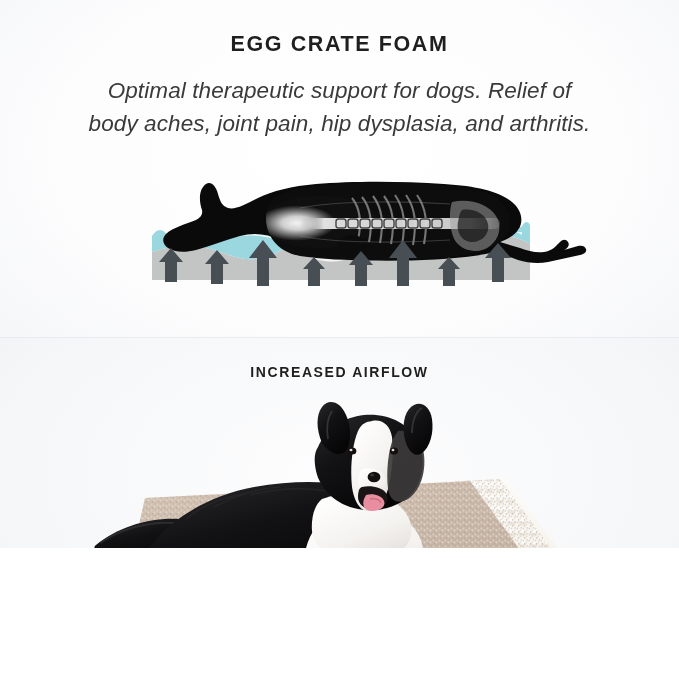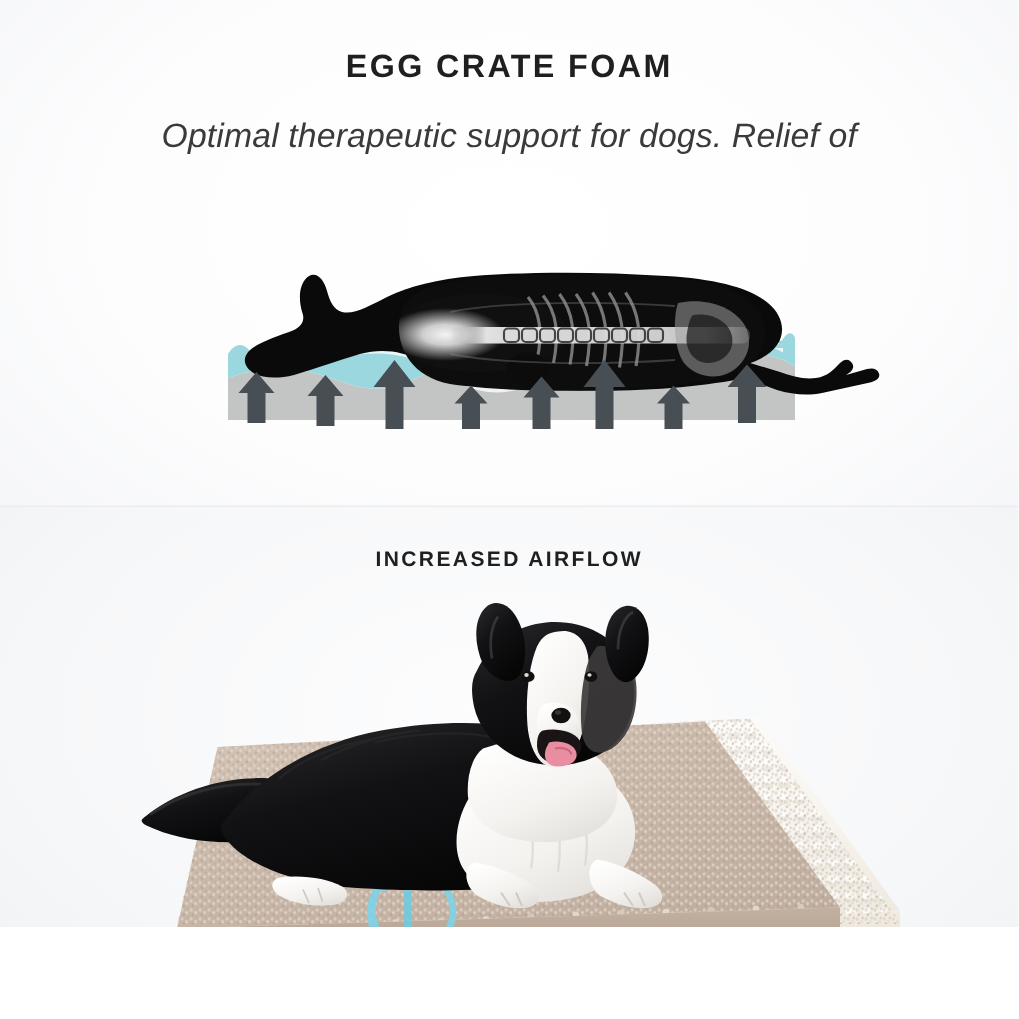--- a/index.html
+++ b/index.html
@@ -1,21 +1,21 @@
 <!DOCTYPE html>
 <html><head>
 <meta charset="utf-8">
 <style>
   html,body{margin:0;padding:0;}
   body{
     width:679px;height:679px;overflow:hidden;
     font-family:"Liberation Sans", sans-serif;
     background:#ffffff;
   }
-  #stage{position:relative;width:679px;height:618px;overflow:hidden;}
+  #stage{position:relative;width:679px;height:548px;overflow:hidden;}
 
   
   .panel-top{
     position:absolute;left:0;top:0;width:679px;height:337px;
     background:
       radial-gradient(115% 150% at 50% 45%, #ffffff 0%, #fdfdfe 34%, #f3f4f6 66%, #e4e6e9 100%);
     overflow:hidden;
   }
   .panel-bottom{
     position:absolute;left:0;top:337px;width:679px;height:342px;
@@ -66,20 +66,21 @@
 <body>
 
 <div id="stage">
 
   <div class="panel-top">
 
     <div class="heading" id="h-egg">EGG CRATE FOAM</div>
 
     <div class="subcopy">
       <span>Optimal therapeutic support for dogs. Relief of</span>
+      <span>body aches, joint pain, hip dysplasia, and arthritis.</span>
     </div>
 
     <div class="xray-wrap">
       <svg class="xray-svg" width="679" height="145" viewBox="0 0 679 145">
         <defs>
 
           <radialGradient id="xrayGlow" cx="0.3" cy="0.52" r="0.34">
             <stop offset="0%" stop-color="#ffffff"></stop>
             <stop offset="38%" stop-color="#d9d9d9"></stop>
             <stop offset="100%" stop-color="#101010"></stop>

